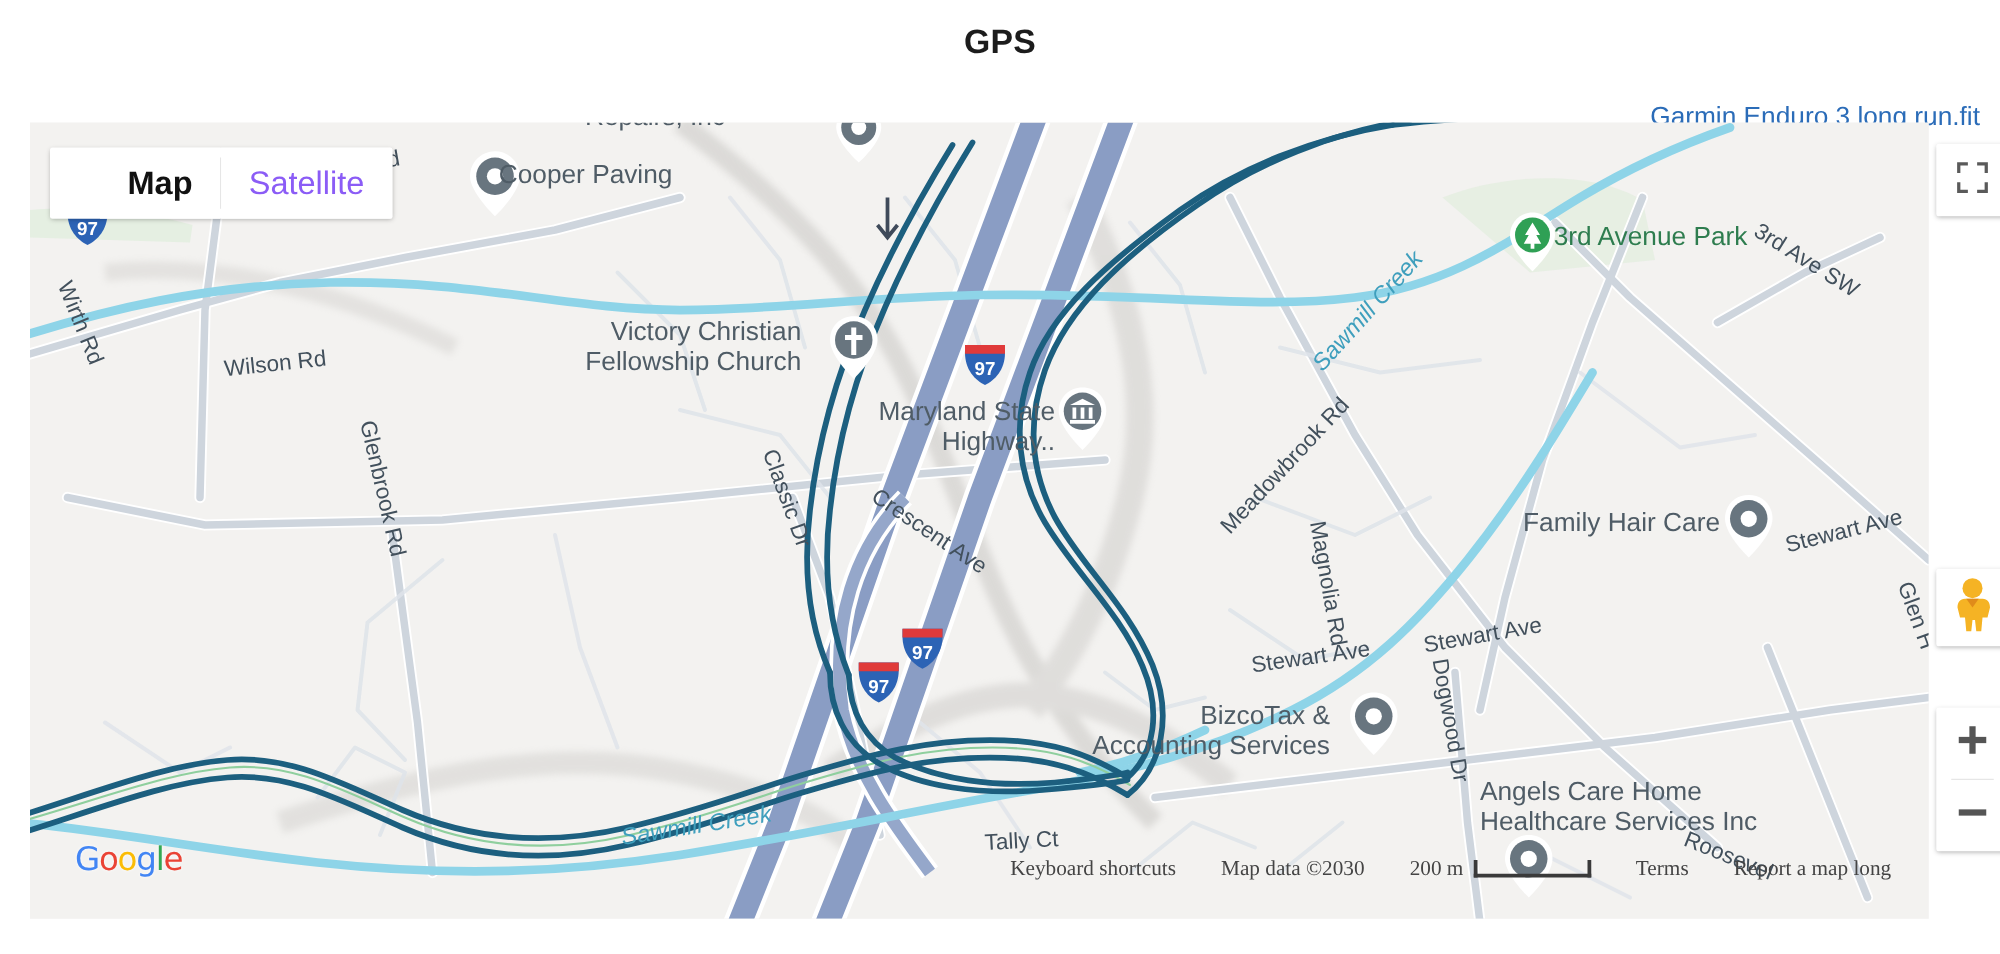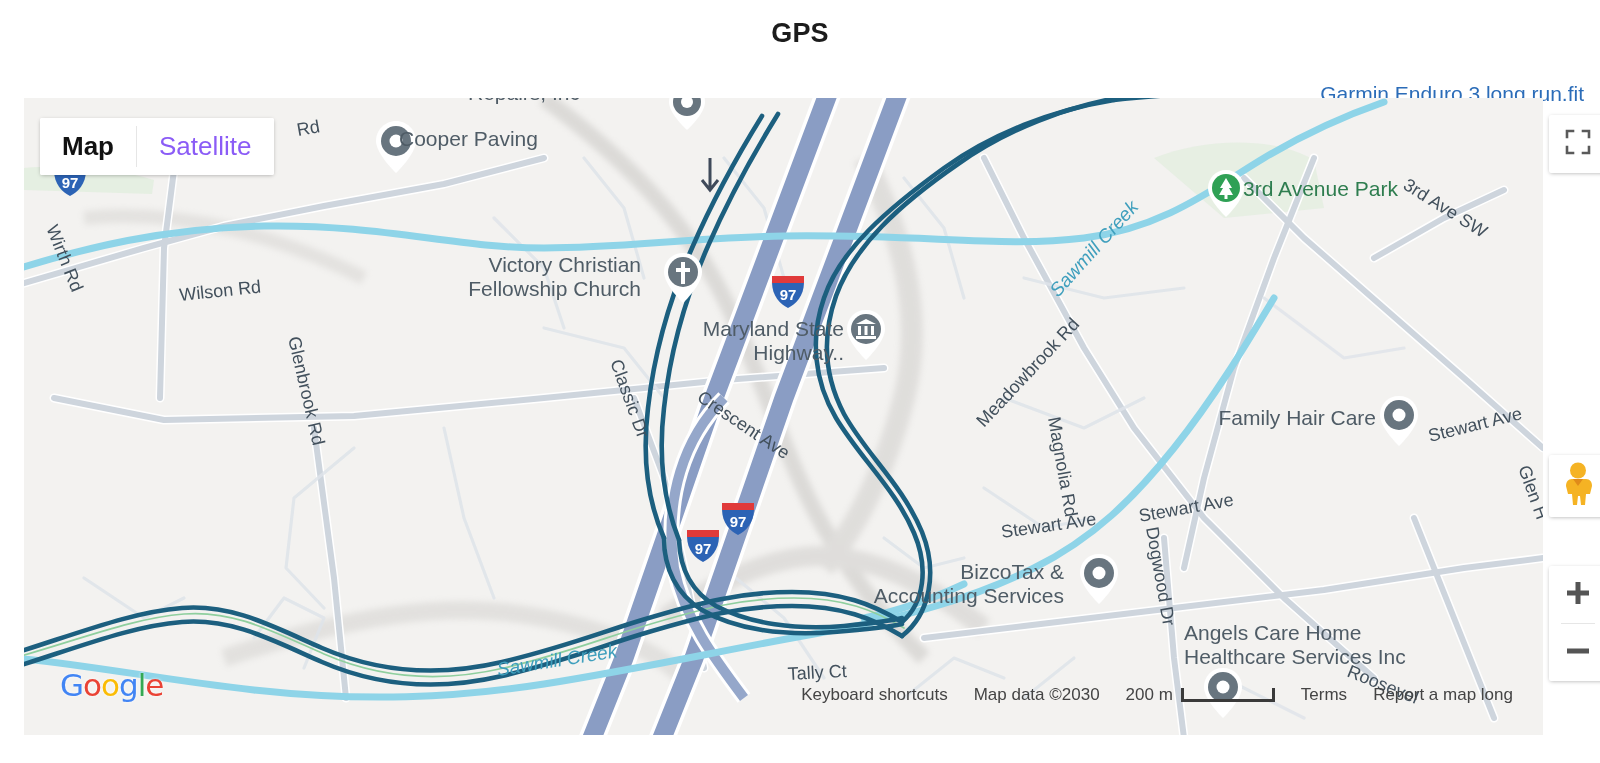--- a/index.html
+++ b/index.html
@@ -42,21 +42,21 @@
     display: flex; background:#fff; border-radius: 2px;
     box-shadow: 0 1px 4px -1px rgba(0,0,0,.35);
     overflow: hidden; height: 57px;
   }
   .maptype-btn {
     display:flex; align-items:center; justify-content:center;
     padding: 0 22px; font-size: 26px; color:#8b5cf6;
     cursor: pointer; background:#fff; border:0;
     font-family:"Liberation Sans", sans-serif;
   }
-  .maptype-btn.active { color:#111; font-weight:bold; }
+  .maptype-btn.active { color:#111; font-weight:bold;margin-left:40px; }
   .maptype-sep { width:1px; background:#e6e6e6; margin: 8px 0; }
 
   
   .fs-btn {
     position:absolute; right: 33px; top: 115px;
     width: 58px; height: 58px; background:#fff; border-radius:2px;
     box-shadow: 0 1px 4px -1px rgba(0,0,0,.35);
     display:flex; align-items:center; justify-content:center; cursor:pointer;
   }
   .pegman-btn {
@@ -73,33 +73,34 @@
   }
   .zoom-btn {
     height: 57px; display:flex; align-items:center; justify-content:center;
     cursor:pointer;
   }
   .zoom-divider { height:1px; background:#e6e6e6; margin: 0 12px; }
 
   
   .glogo {
     position:absolute; left: 36px; bottom: 32px;
-    font-size: 31px; font-family:"DejaVu Sans", sans-serif;
+    font-size: 26px; font-family:"DejaVu Sans", sans-serif;
     letter-spacing: -1px; user-select:none;
     text-shadow: 0 0 3px rgba(255,255,255,.9);
   }
   .glogo span { font-weight: 400; }
   .g1{color:#4285F4}.g2{color:#EA4335}.g3{color:#FBBC05}.g4{color:#4285F4}.g5{color:#34A853}.g6{color:#EA4335}
 
   
   .attrib {
     position:absolute; right: 30px; bottom: 30px;
-    display:flex; align-items:center; gap: 26px;
+    display:flex; align-items:center; gap: 36px;
     font-size: 17px; color: #444;
     white-space: nowrap;
+    font-family: Liberation Serif, serif;
   }
   .attrib .item { cursor:pointer; }
   .attrib .static { cursor:default; }
   .scalebar { display:flex; align-items:center; gap: 8px; }
   .scale-line {
     position: relative; width: 88px; height: 11px;
     border-left: 3px solid #3a3a3a; border-right: 3px solid #3a3a3a;
     border-bottom: 3px solid #3a3a3a;
   }
 </style>

